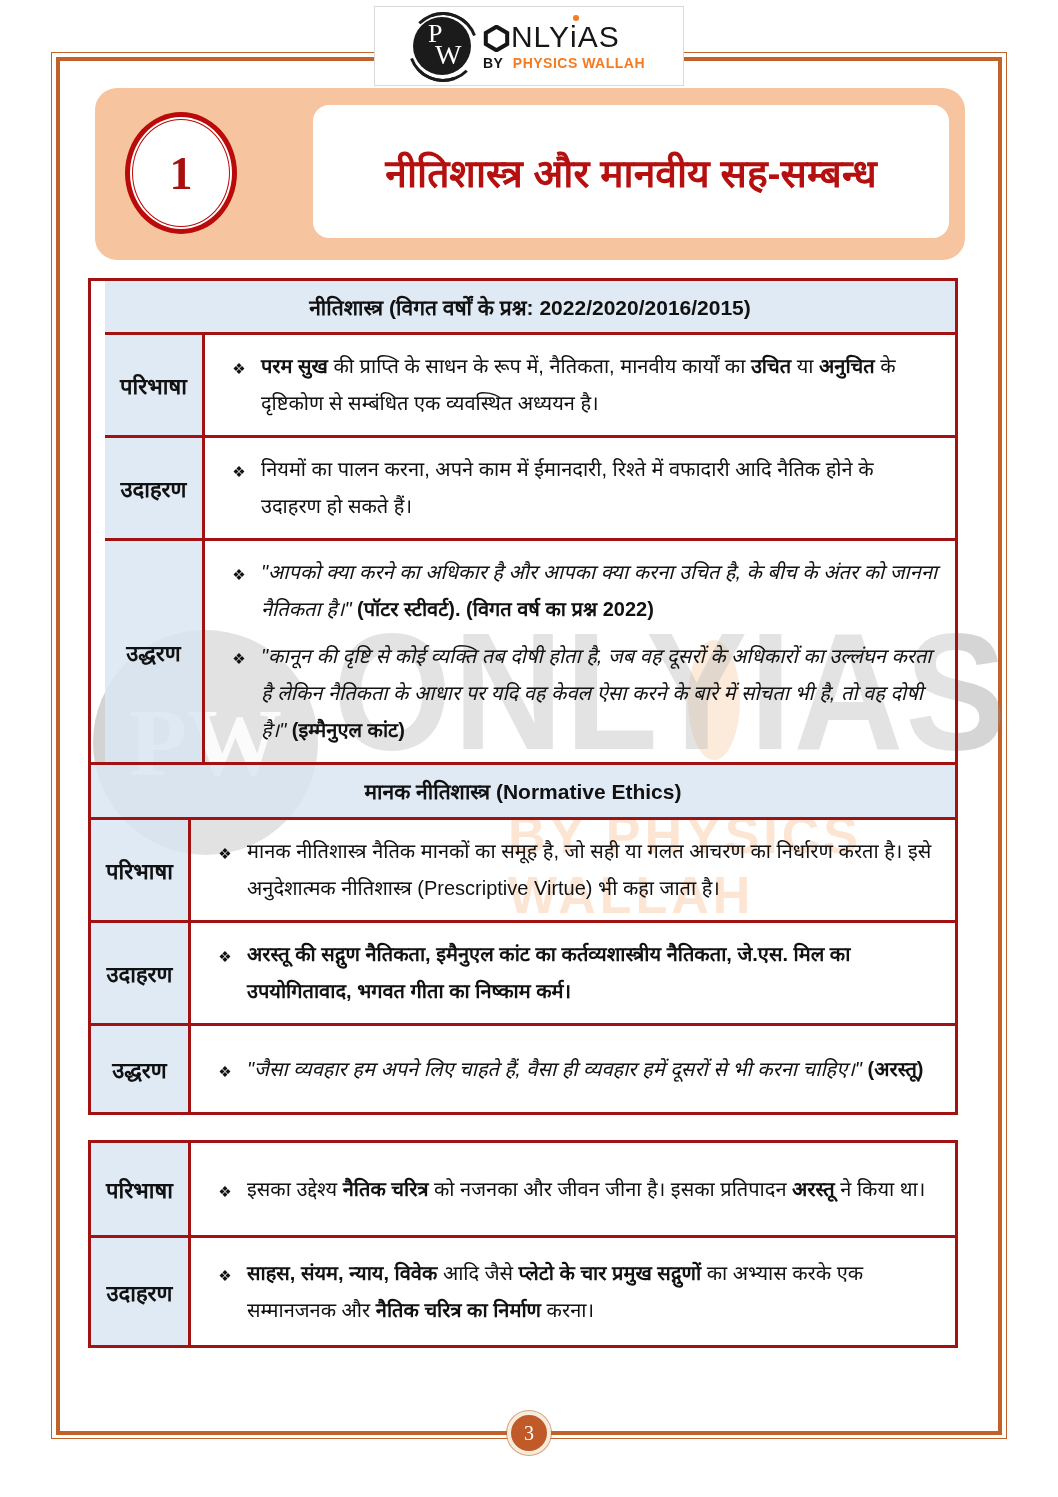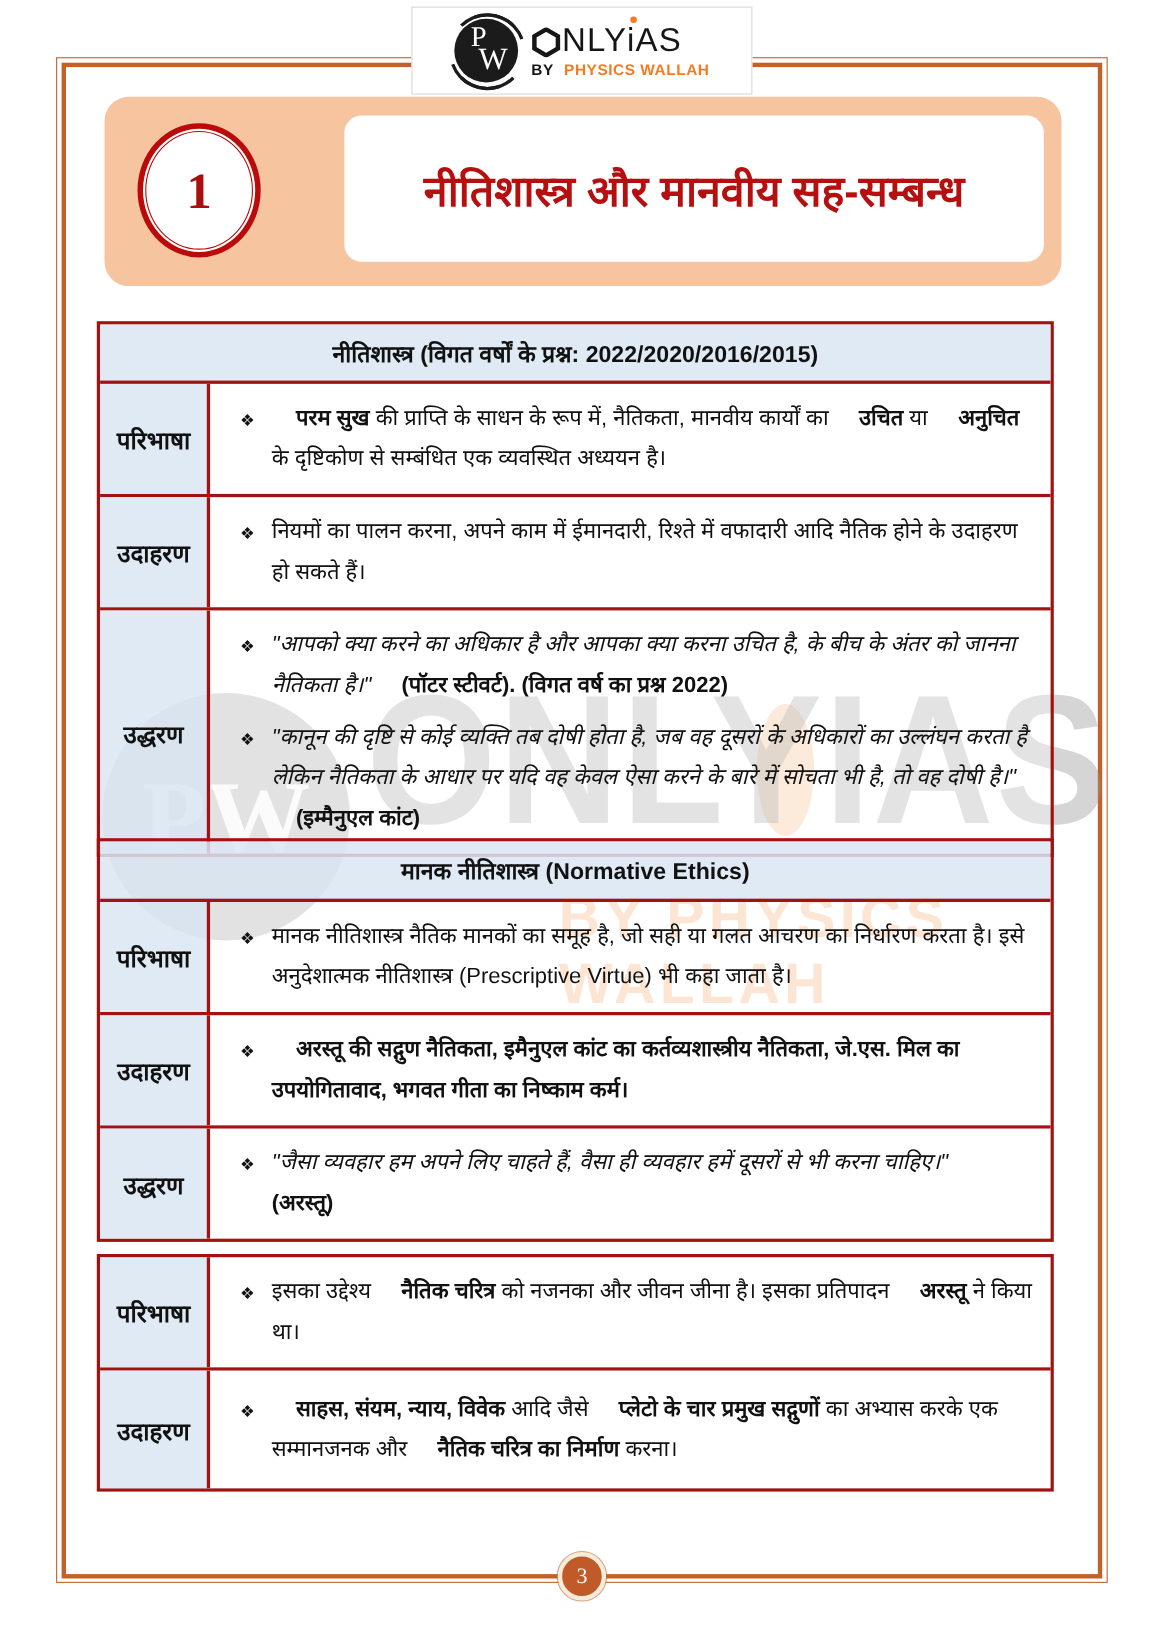--- a/index.html
+++ b/index.html
@@ -137,21 +137,21 @@
     font-weight:bold;font-size:22px;
   }
   .tbl-content{
     flex:1;background:rgba(255,255,255,0.35);
     padding:8px 16px 8px 12px;
     display:flex;flex-direction:column;justify-content:center;
   }
   .bullet-item{display:flex;margin:5px 0;font-size:20px;line-height:1.85;}
   .bullet{flex:0 0 44px;text-align:center;font-size:15px;padding-top:7px;}
   .rich{flex:1;}
-  .rich .b{font-weight:bold;margin-left:22px;}
+  .rich .b{font-weight:bold;}
   .rich .q{font-style:italic;}
   
   .page-circle{
     position:absolute;left:50%;top:1411px;transform:translateX(-50%);
     width:44px;height:44px;border-radius:50%;
     background:var(--footer-circle);
     border:4px solid #f6ecdc;
     box-shadow:0 0 0 1px rgba(192,98,42,.6);
     display:flex;align-items:center;justify-content:center;
     color:#fff;font-size:20px;font-family:"Liberation Serif", serif;
@@ -192,21 +192,21 @@
 <div class="watermark">
   <div class="wm-blob"></div>
   <div class="wm-circle">
     <span class="wm-pw">PW</span>
   </div>
   <div class="wm-brand">ONLYIAS</div>
   <div class="wm-sub">BY PHYSICS WALLAH</div>
 </div>
 
 <div id="tables-host">
-    <div class="tbl" style="top: 292px;">
+    <div class="tbl" style="top: 278px; padding-left: 14px;">
       <div class="tbl-header" style="min-height: 54px;">नीतिशास्त्र  (विगत वर्षों के प्रश्न: 2022/2020/2016/2015)</div>
       <div class="tbl-row" style="min-height: 87px;">
         <div class="tbl-label">परिभाषा</div>
         <div class="tbl-content">
           <div class="bullet-item">
             <span class="bullet">❖</span>
             <span class="rich"><span class="b">परम सुख</span><span> की प्राप्ति के साधन के रूप में, नैतिकता, मानवीय कार्यों का </span><span class="b">उचित</span><span> या </span><span class="b">अनुचित</span><span> के दृष्टिकोण से सम्बंधित एक व्यवस्थित अध्ययन है।</span></span>
           </div>
         </div>
       </div>

